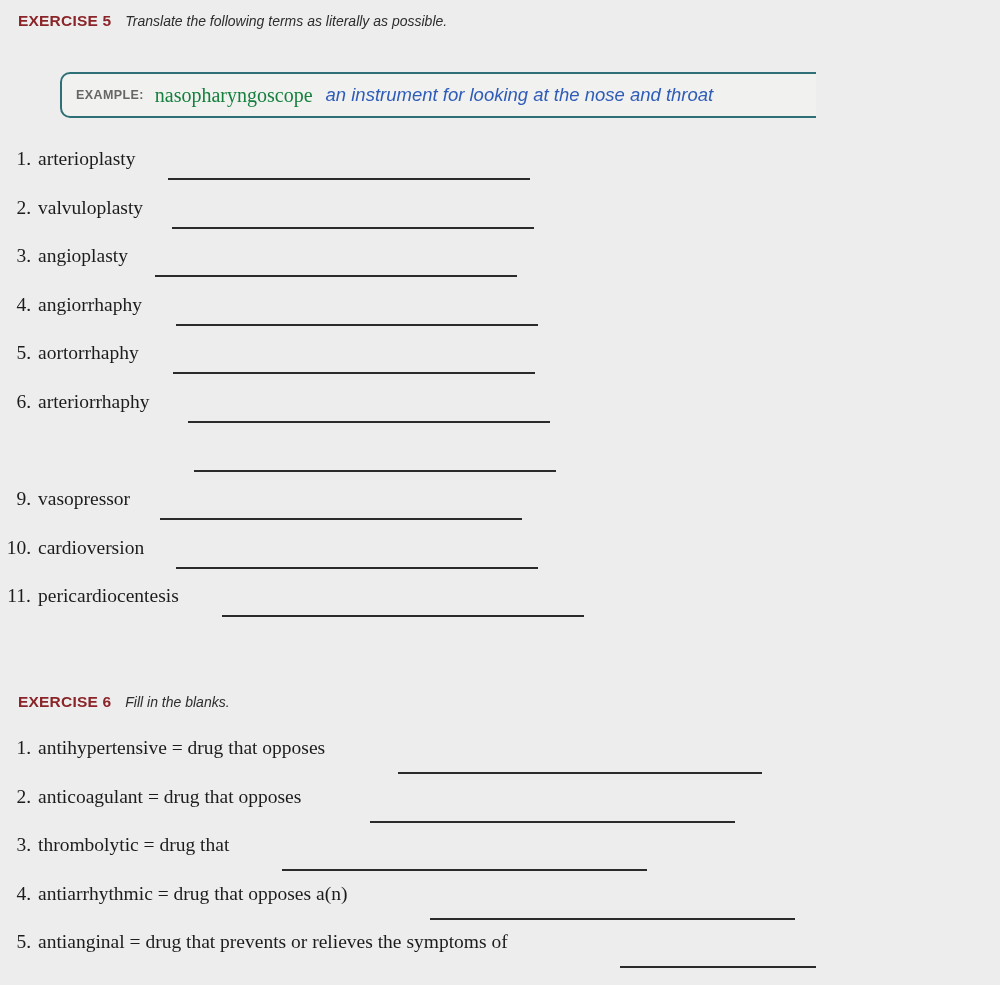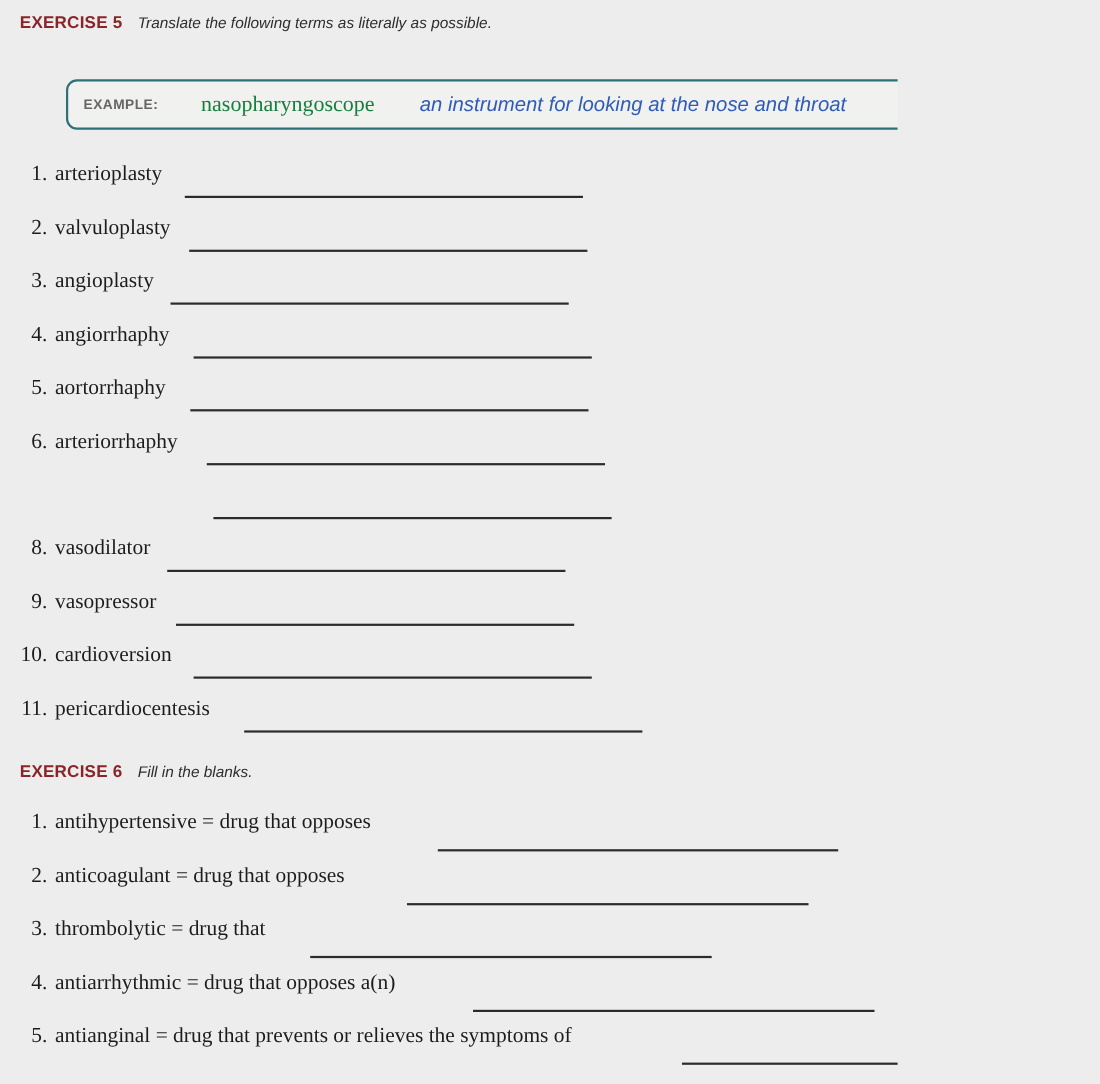--- a/index.html
+++ b/index.html
@@ -46,21 +46,20 @@
     width: 820px;
     height: 46px;
     box-sizing: border-box;
     border: 2px solid #2f7077;
     border-radius: 10px;
     background: #f1f1f0;
     display: flex;
     align-items: center;
     padding-left: 14px;
     white-space: nowrap;
-    gap: 28px;
   }
   .example-label {
     font-family: "Liberation Sans", sans-serif;
     font-weight: 700;
     font-size: 12.5px;
     letter-spacing: 0.4px;
     color: #666666;
     margin-right: 11px;
   }
   .example-term {
@@ -83,21 +82,20 @@
     width: 1000px;
     margin: 0;
     padding: 0;
     list-style: none;
   }
   #ex5-list { top: 147px; }
   #ex6-list { top: 736px; }
   .ex-item {
     position: relative;
     height: 48.6px;
-    padding-left: 12px;
   }
   .item-line {
     font-size: 19.5px;
     line-height: 24px;
     white-space: nowrap;
   }
   .item-number {
     display: inline-block;
     width: 31px;
     text-align: right;
@@ -163,26 +161,20 @@
         <div class="item-line">
           <span class="item-number">6.</span><span>arteriorrhaphy</span>
         </div>
         <div class="answer-blank" style="left:188px; width:362px;"></div>
       </li>
       <li class="ex-item">
         <div class="answer-blank" style="left:194px; width:362px;"></div>
       </li>
       <li class="ex-item">
         <div class="item-line">
-          <span class="item-number">8.</span><span>vasodilator</span>
-        </div>
-        <div class="answer-blank" style="left:152px; width:362px;"></div>
-      </li>
-      <li class="ex-item">
-        <div class="item-line">
           <span class="item-number">9.</span><span>vasopressor</span>
         </div>
         <div class="answer-blank" style="left:160px; width:362px;"></div>
       </li>
       <li class="ex-item">
         <div class="item-line">
           <span class="item-number">10.</span><span>cardioversion</span>
         </div>
         <div class="answer-blank" style="left:176px; width:362px;"></div>
       </li>

